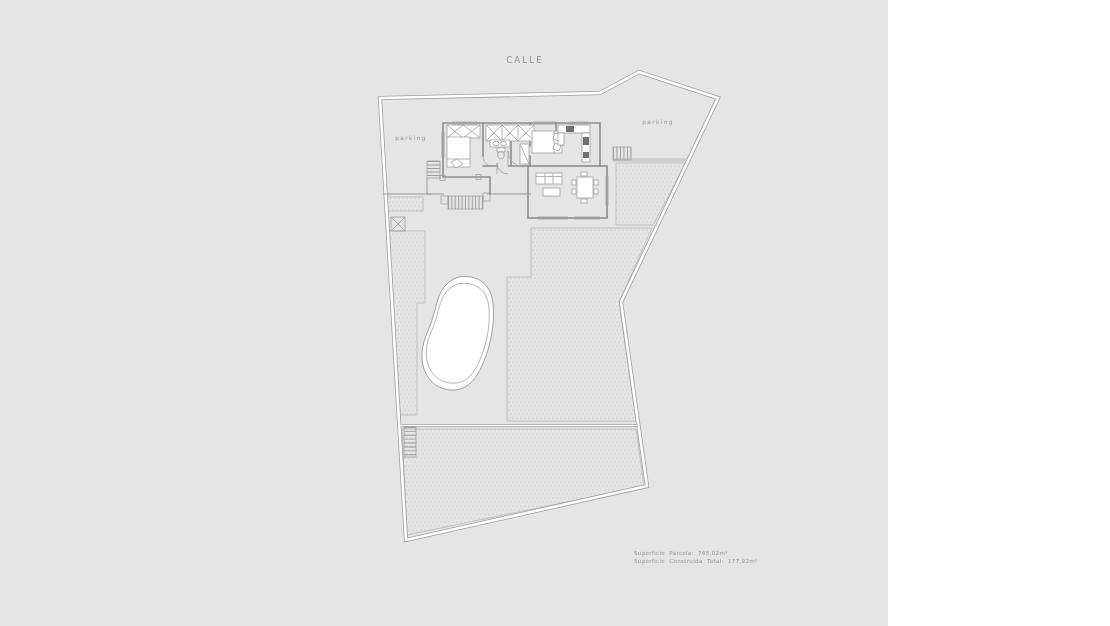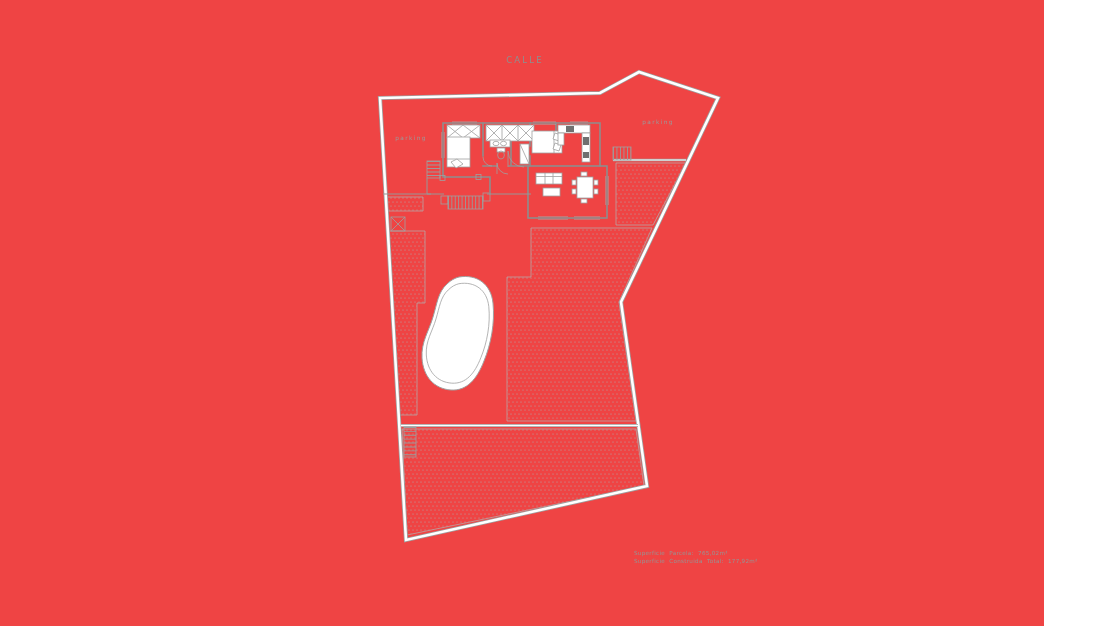--- a/index.html
+++ b/index.html
@@ -1,16 +1,16 @@
 <!DOCTYPE html>
 <html><head>
 <meta charset="utf-8">
 <style>
   html,body{margin:0;padding:0;background:#ffffff;}
-  .canvas{position:relative;width:1044px;height:626px;background:#ef4444;overflow:hidden;
+  .canvas{position:relative;width:888px;height:626px;background:#e5e5e5;overflow:hidden;
           font-family:"DejaVu Sans",sans-serif;text-align:center;}
   svg{position:absolute;left:0;top:0;}
   .t-street{font-family:"DejaVu Sans",sans-serif;font-size:8.5px;letter-spacing:2.2px;fill:#8f8f8f;}
   .t-parking{font-family:"DejaVu Sans",sans-serif;font-size:5.8px;letter-spacing:1.4px;fill:#9a9a9a;}
   .t-summary{font-family:"DejaVu Sans",sans-serif;font-size:5.6px;letter-spacing:.3px;word-spacing:2.2px;fill:#959595;}
   .wall{stroke:#8e8e8e;stroke-width:1.6;fill:none;stroke-linecap:square;}
   .wall-thin{stroke:#979797;stroke-width:1;fill:none;}
   .furn{stroke:#a0a0a0;stroke-width:.8;fill:#ffffff;}
   .furn-line{stroke:#a0a0a0;stroke-width:.8;fill:none;}
   .dark{fill:#707070;stroke:none;}

